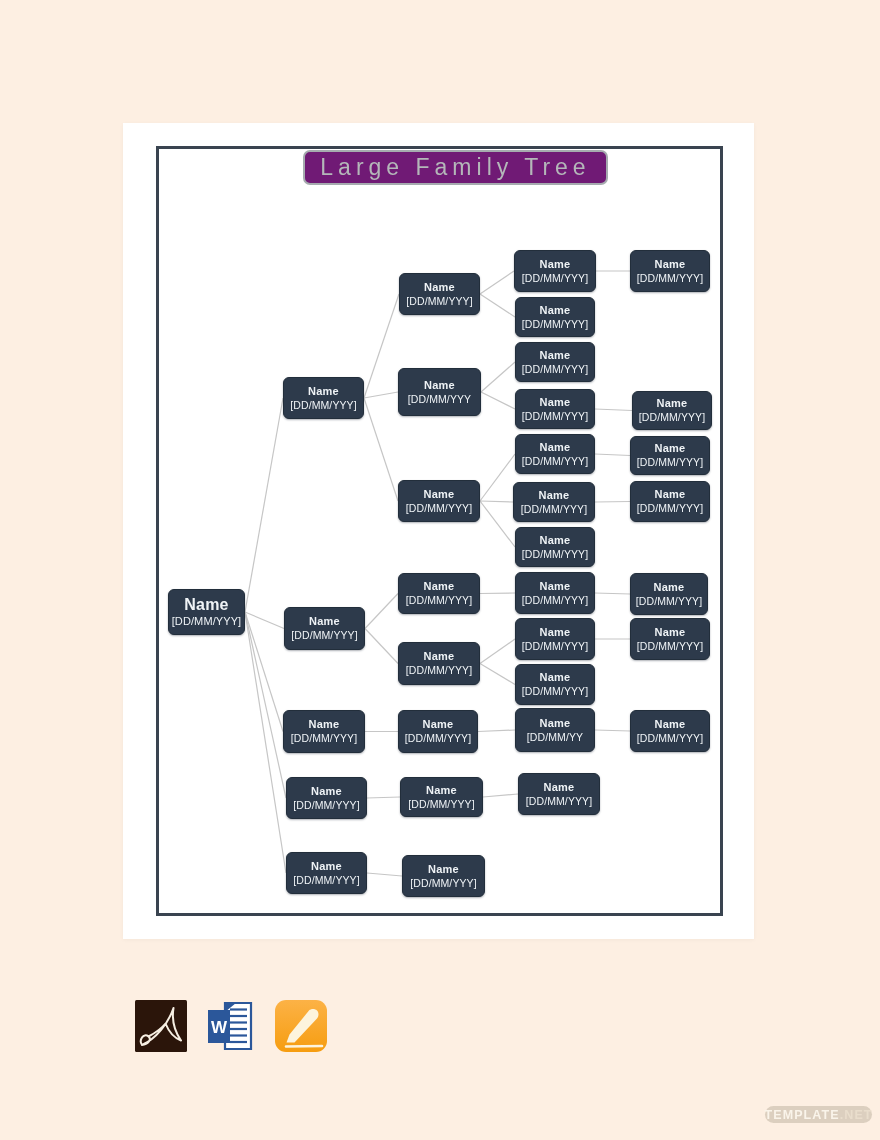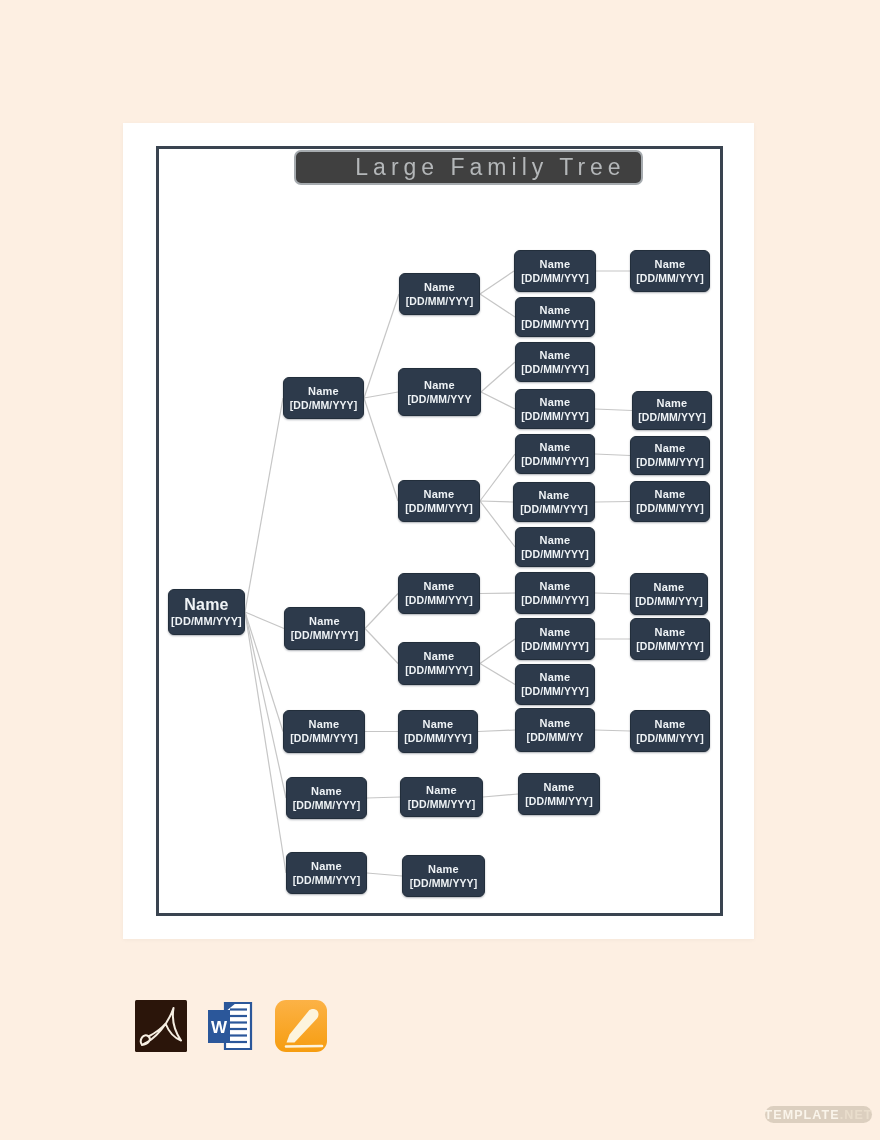--- a/index.html
+++ b/index.html
@@ -14,45 +14,45 @@
   .page{
     position:absolute;left:123px;top:123px;width:631px;height:816px;
     background:#ffffff;
     box-shadow:0 1px 4px rgba(0,0,0,0.04);
   }
   .frame{
     position:absolute;left:156px;top:146px;width:561px;height:764px;
     border:3px solid #3a4450;
   }
   .title-box{
-    position:absolute;left:294px;top:150px;width:301px;height:31px;
-    background:#404040;
+    position:absolute;left:303px;top:150px;width:301px;height:31px;
+    background:#701a75;
     border:2px solid #a6abaf;border-radius:7px;
-    display:flex;align-items:center;justify-content:center;padding-left:44px;
+    display:flex;align-items:center;justify-content:center;
   }
   .title-text{
     color:#b4b7b9;font-size:23px;font-weight:500;letter-spacing:5px;
     white-space:nowrap;
   }
 
   #edges{position:absolute;left:0;top:0;width:880px;height:1140px;pointer-events:none;}
   #edges line{stroke:#c6c6c6;stroke-width:1.2;}
 
   .node{
     position:absolute;
     background:#2d3a4b;
     border:1px solid #222e3b;
     border-radius:6px;
     box-shadow:0 1px 2px rgba(20,30,45,0.35);
     display:flex;flex-direction:column;align-items:center;justify-content:center;
     gap:3px;box-sizing:border-box;padding:2px 1px;
     color:#eff3f6;text-align:center;
   }
   .node .p-name{font-size:11px;font-weight:700;letter-spacing:0.2px;line-height:1;}
-  .node .p-date{font-size:10.5px;font-weight:700;letter-spacing:0.1px;line-height:1;white-space:nowrap;}
+  .node .p-date{font-size:10.5px;font-weight:400;letter-spacing:0.1px;line-height:1;white-space:nowrap;}
   .node.root .p-name{font-size:16px;font-weight:700;}
   .node.root .p-date{font-size:11px;}
 
   .icons-row{position:absolute;left:135px;top:1000px;height:53px;display:flex;gap:18px;}
   .app-icon{width:52px;height:52px;cursor:pointer;}
 
   .watermark{
     position:absolute;left:765px;top:1106px;width:107px;height:17px;
     background:#dccfbf;border-radius:14px;
     display:flex;align-items:center;justify-content:center;

